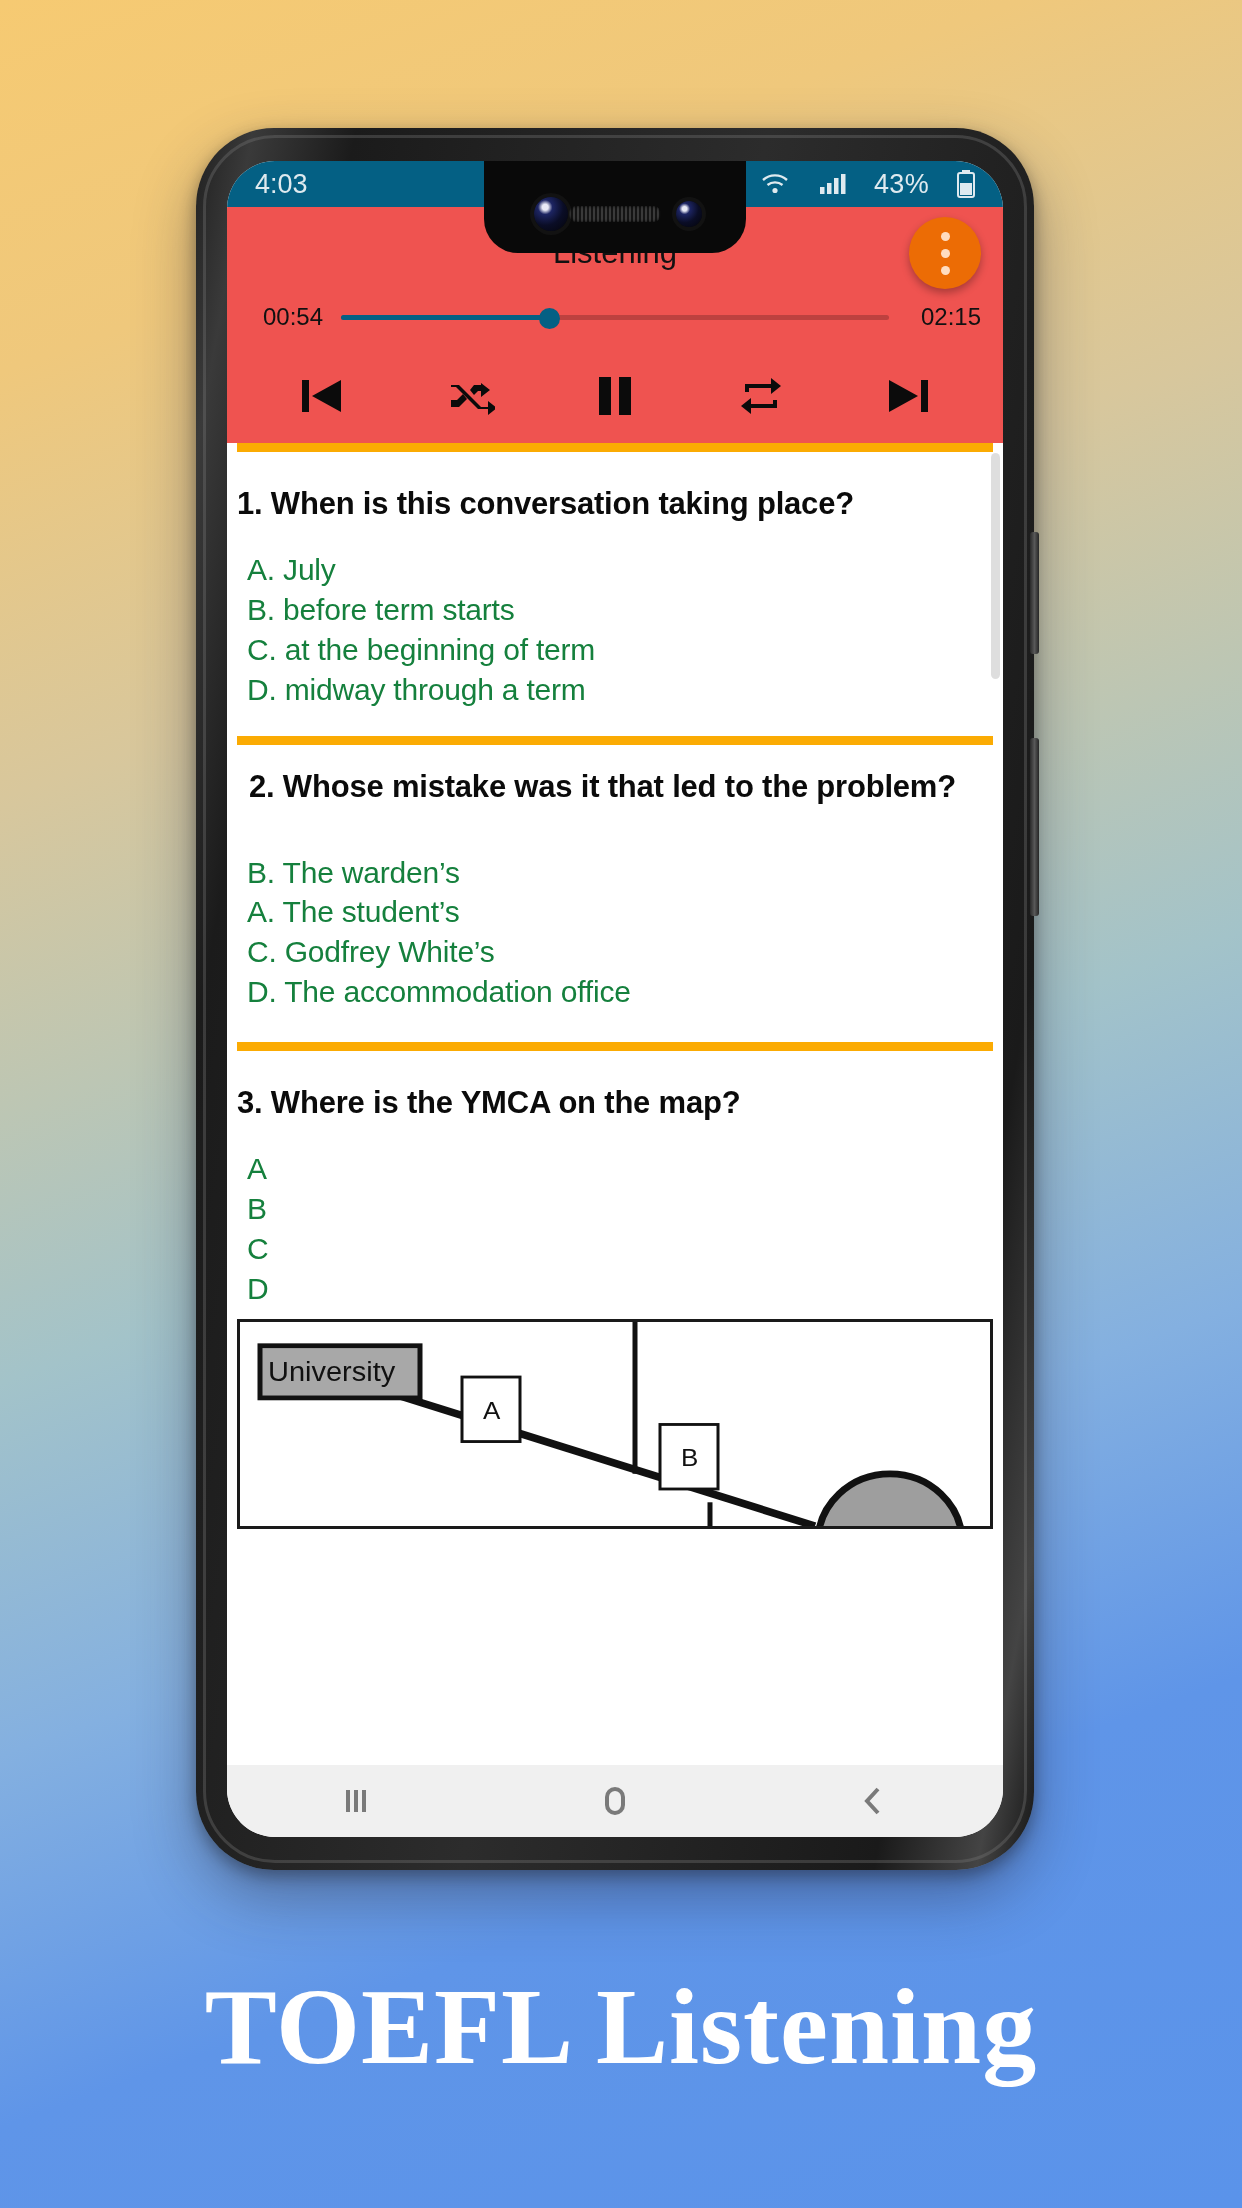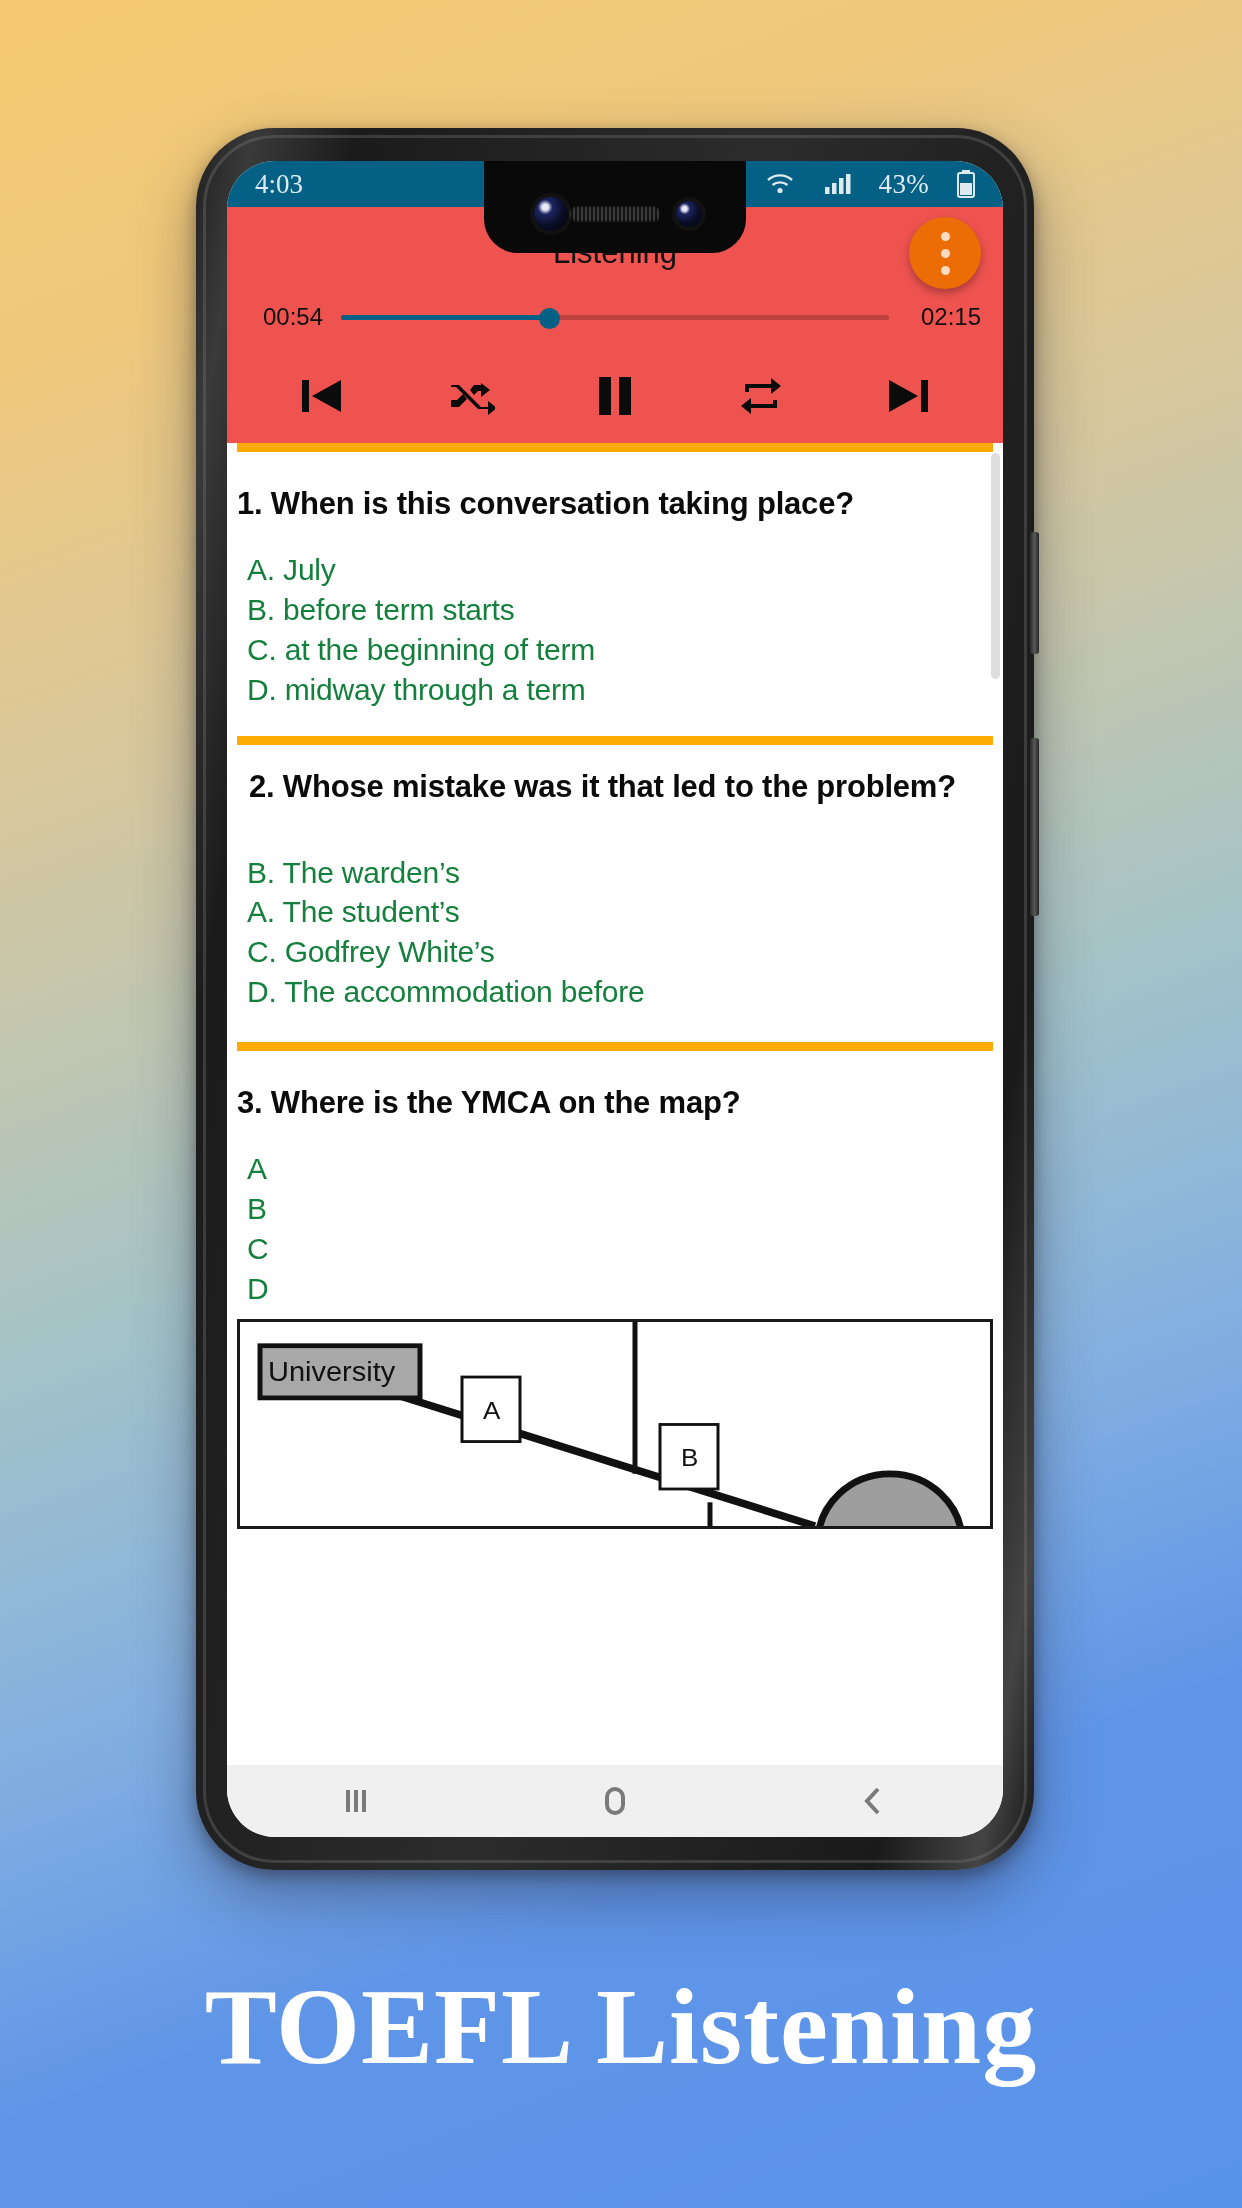--- a/index.html
+++ b/index.html
@@ -37,21 +37,21 @@
   #screen{
     position:absolute; left:31px; top:33px; width:776px; height:1676px;
     background:#fff; border-radius:48px; overflow:hidden;
   }
 
   
   #status-bar{
     position:absolute; left:0; top:0; width:100%; height:46px;
     background:#046084; color:#dfeaef;
     display:flex; align-items:center; justify-content:space-between;
-    padding:0 28px; font-size:27px; z-index:6;font-family:Liberation Serif, serif;
+    padding:0 28px; font-size:27px; z-index:6;
   }
   #status-right{ display:flex; align-items:center; gap:28px; }
   #status-right svg{ display:block; }
   #battery-percent{ font-size:27px; letter-spacing:.3px; }
 
   
   #notch{
     position:absolute; left:50%; top:0; transform:translateX(-50%);
     width:262px; height:92px; background:#090909;
     border-bottom-left-radius:34px; border-bottom-right-radius:34px; z-index:9;
@@ -263,21 +263,21 @@
         </div>
       </div>
 
       <div class="divider"></div>
       <div class="q-block" id="question-2">
         <div class="q-title">2. Whose mistake was it that led to the problem?</div>
         <div class="q-options">
           <div class="q-option">B. The warden’s</div>
           <div class="q-option">A. The student’s</div>
           <div class="q-option">C. Godfrey White’s</div>
-          <div class="q-option">D. The accommodation before</div>
+          <div class="q-option">D. The accommodation office</div>
         </div>
       </div>
 
       <div class="divider"></div>
       <div class="q-block" id="question-3">
         <div class="q-title">3. Where is the YMCA on the map?</div>
         <div class="q-options">
           <div class="q-option">A</div>
           <div class="q-option">B</div>
           <div class="q-option">C</div>

